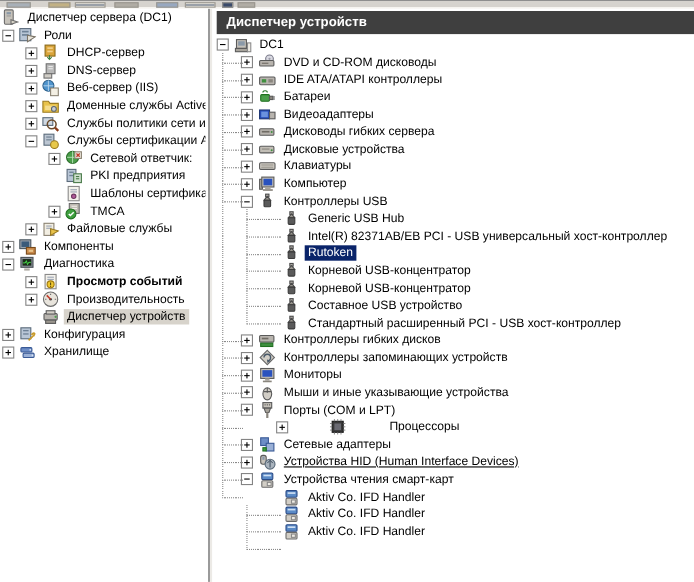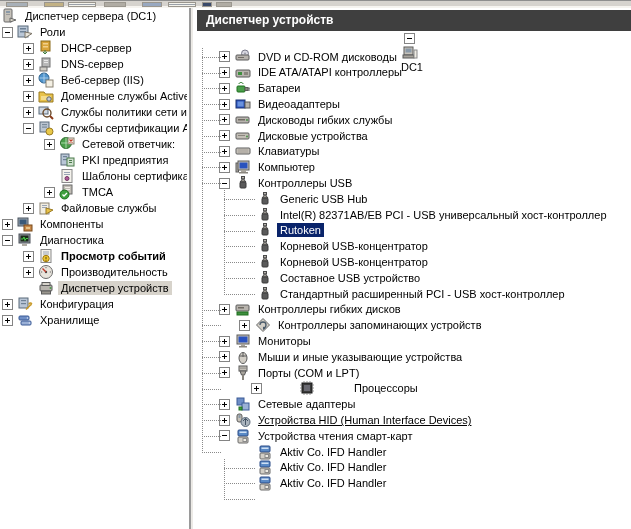--- a/index.html
+++ b/index.html
@@ -350,21 +350,21 @@
       </div>
   </div>
 
   <div class="divider"></div>
 
   <div class="rightpane">
     <div class="dm-header">
       <span>Диспетчер устройств</span>
     </div>
     <div id="right-tree" class="tree">
-        <div class="trow" style="height: 15.8px; flex-direction: column;">
+        <div class="trow" style="height: 15.8px;">
           <span class="sp" style="width: 4px;"></span>
           <span class="slot" style="width: 16px;">
             <span class="exp minus"></span>
           </span>
           <span class="ticon">
             <svg viewBox="0 0 16 16" width="16" height="16">
               <rect x="2" y="3" width="9" height="8" fill="#c6c2ba" stroke="#5a5a5a"></rect>
               <rect x="3.5" y="4.5" width="6" height="4" fill="#8a99a8"></rect>
               <rect x="1" y="11" width="11" height="3" fill="#a8a49c" stroke="#5a5a5a"></rect>
               <rect x="12" y="6" width="3" height="8" fill="#efece4" stroke="#8a8a8a"></rect>
@@ -435,21 +435,21 @@
           <span class="slot" style="width: 16px;">
             <span class="exp plus"></span>
           </span>
           <span class="ticon">
             <svg viewBox="0 0 16 16" width="16" height="16">
               <rect x="1" y="5" width="13" height="6" rx="1" fill="#b8b4ae" stroke="#5a5a5a"></rect>
               <rect x="3" y="7" width="7" height="1.5" fill="#706c64"></rect>
               <circle cx="12" cy="8" r="0.9" fill="#3f8f3f"></circle>
             </svg>
           </span>
-          <span class="lbl">Дисководы гибких службы</span>
+          <span class="lbl">Дисководы гибких сервера</span>
         </div>
         <div class="trow" style="height: 15.8px;">
           <span class="sp" style="width: 26px;"></span>
           <span class="slot" style="width: 16px;">
             <span class="exp plus"></span>
           </span>
           <span class="ticon">
             <svg viewBox="0 0 16 16" width="16" height="16">
               <rect x="1" y="5" width="13" height="6" rx="1" fill="#c2beb6" stroke="#5a5a5a"></rect>
               <rect x="3" y="7" width="7" height="1" fill="#8a867e"></rect>
@@ -592,21 +592,21 @@
           </span>
           <span class="ticon">
             <svg viewBox="0 0 16 16" width="16" height="16">
               <rect x="1" y="4" width="13" height="6" rx="1" fill="#b8b4ae" stroke="#5a5a5a"></rect>
               <rect x="3" y="6" width="6" height="1.5" fill="#706c64"></rect>
               <rect x="2" y="11" width="11" height="3" fill="#3f8f3f" stroke="#1f701f"></rect>
             </svg>
           </span>
           <span class="lbl">Контроллеры гибких дисков</span>
         </div>
-        <div class="trow" style="height: 15.8px; padding-left: 20px;">
+        <div class="trow" style="height: 15.8px;">
           <span class="sp" style="width: 26px;"></span>
           <span class="slot" style="width: 16px;">
             <span class="exp plus"></span>
           </span>
           <span class="ticon">
             <svg viewBox="0 0 16 16" width="16" height="16">
               <path d="M8 1.5 L14.5 8 L8 14.5 L1.5 8 Z" fill="#d2cec6" stroke="#6a6a6a"></path>
               <path d="M5 8 A3 3 0 1 1 8 11" fill="none" stroke="#4a5a6a" stroke-width="1.3"></path>
               <path d="M8 13 L8 9.5 L10.5 11.5 Z" fill="#4a5a6a"></path>
             </svg>

